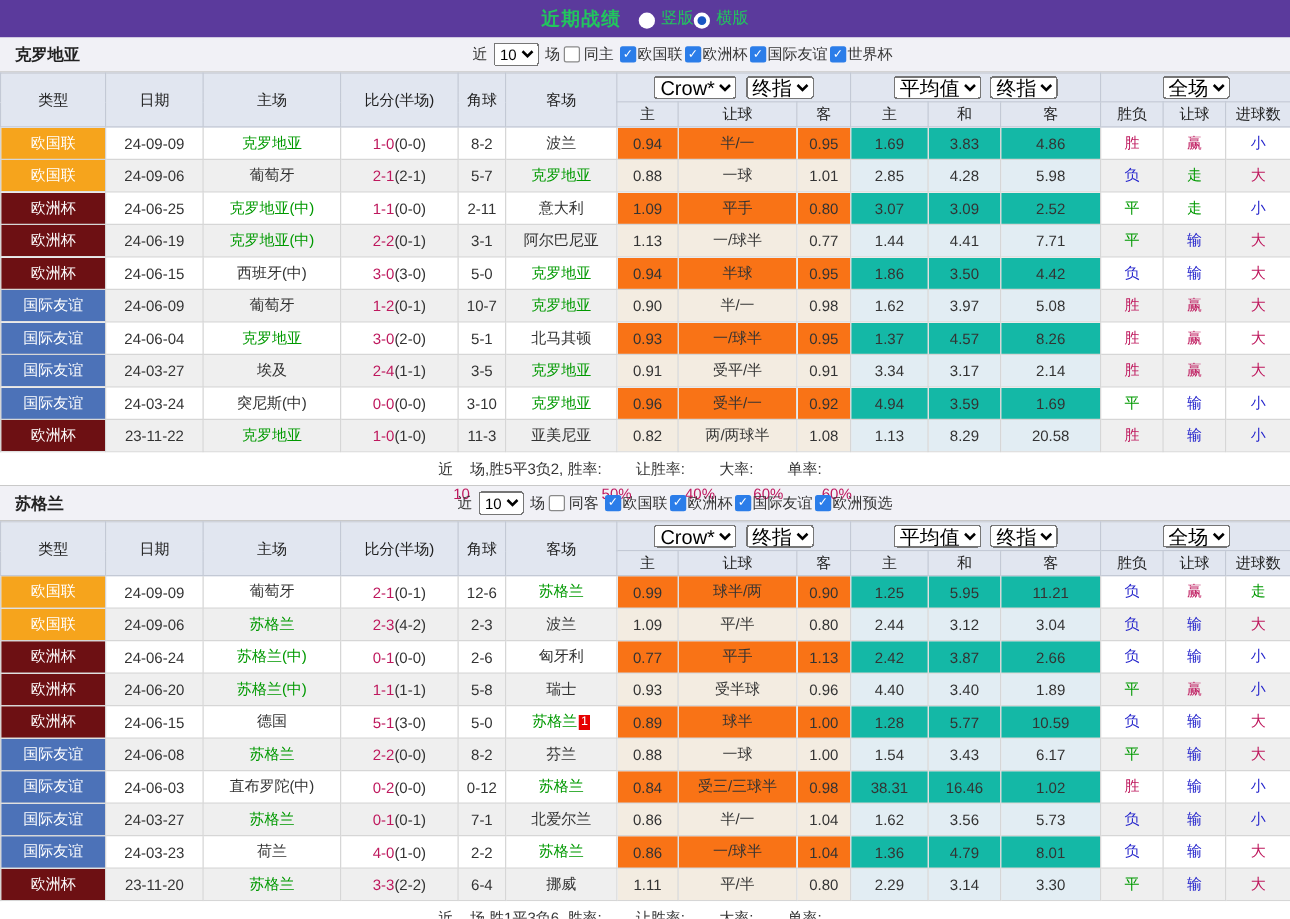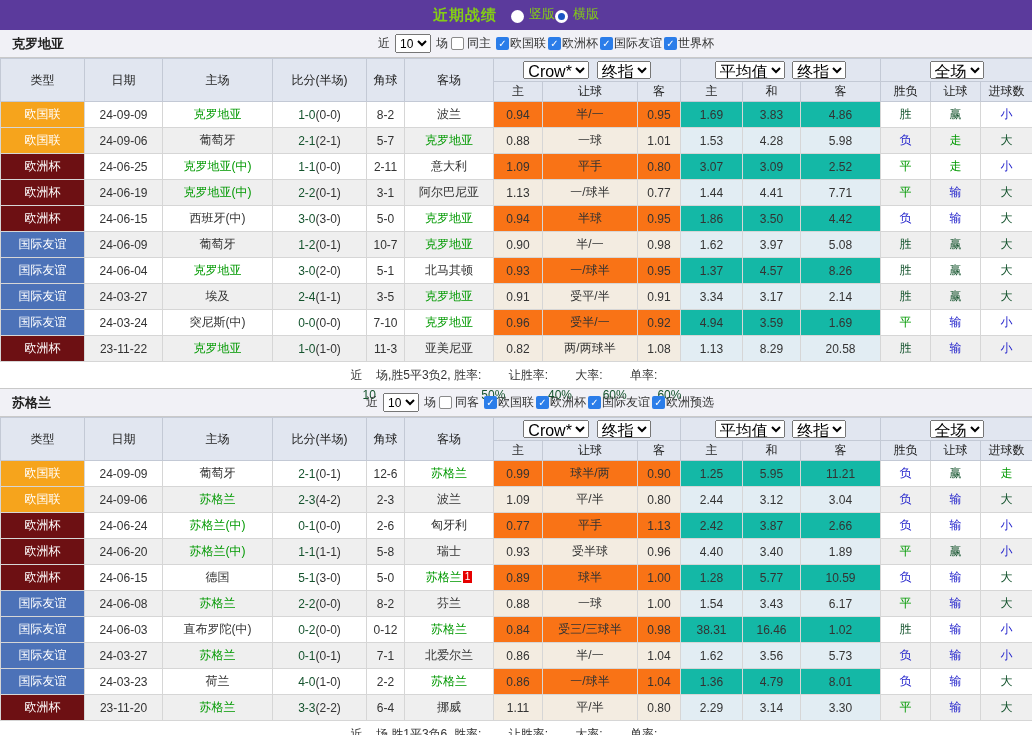--- a/index.html
+++ b/index.html
@@ -3,21 +3,21 @@
 <meta charset="utf-8">
 <style>
   html,body{margin:0;padding:0;}
   body{
     width:1032px;height:735px;overflow:hidden;
     font-family:"Liberation Sans","DejaVu Sans",sans-serif;
     font-size:12px;color:#333;background:#fff;
   }
   
   .topbar{
-    height:30px;background:#5b3a9c;color:#84cc16;
+    height:30px;background:#5b3a9c;color:#22c55e;
     display:flex;align-items:center;justify-content:center;gap:14px;
   }
   .topbar .title{font-size:15px;font-weight:bold;letter-spacing:1px;}
   .radio-item{display:inline-flex;align-items:flex-end;gap:5px;font-size:13px;cursor:pointer;}
   .radio{width:13px;height:13px;border-radius:50%;background:#fff;display:inline-block;position:relative;}
   .radio.checked::after{content:"";position:absolute;inset:3px;border-radius:50%;background:#1a56c4;}
   
   .team-row{
     height:27px;background:#f1f1f6;border-bottom:1px solid #c9c9c9;
     display:flex;align-items:center;
@@ -45,21 +45,21 @@
   table.matches td{
     border:1px solid #d6d6d6;text-align:center;height:25px;
     padding:0 1px;overflow:hidden;white-space:nowrap;
   }
   tbody tr:nth-child(even) td{background:#efefef;}
   td.warm{background:#f97316;}
   tbody tr:nth-child(even) td.warm{background:#f3ece1;}
   td.cool{background:#14b8a6;}
   tbody tr:nth-child(even) td.cool{background:#e2edf3;}
   td.type-cell{color:#fff;border-bottom:1px solid #fff;border-top:none;}
-  .c-red{color:#14532d;margin-top:40px;}
+  .c-red{color:#be185d;margin-top:40px;}
   .c-blue{color:#2424cc;}
   .c-green{color:#009900;}
   .c-dark{color:#333;}
   .redcard{
     display:inline-block;background:#e60000;color:#fff;font-size:10px;
     padding:0 2px;margin-left:1px;line-height:12px;vertical-align:1px;
   }
   .summary{
     height:26px;display:flex;align-items:center;justify-content:center;
     border-bottom:1px solid #c9c9c9;background:#fff;font-size:12px;white-space:pre;
@@ -174,21 +174,21 @@
       <tr>
         <td class="type-cell" style="background: rgb(246, 164, 28);">欧国联</td>
         <td class="c-dark">24-09-06</td>
         <td class="c-dark">葡萄牙</td>
         <td><span class="c-red">2-1</span><span class="c-dark">(2-1)</span></td>
         <td class="c-dark">5-7</td>
         <td class="c-green">克罗地亚</td>
         <td class="warm c-dark">0.88</td>
         <td class="warm c-dark">一球</td>
         <td class="warm c-dark">1.01</td>
-        <td class="cool c-dark">1.53</td>
+        <td class="cool c-dark">2.85</td>
         <td class="cool c-dark">4.28</td>
         <td class="cool c-dark">5.98</td>
         <td class="c-blue">负</td>
         <td class="c-green">走</td>
         <td class="c-red">大</td>
       </tr>
       <tr>
         <td class="type-cell" style="background: rgb(109, 16, 19);">欧洲杯</td>
         <td class="c-dark">24-06-25</td>
         <td class="c-green">克罗地亚(中)</td>
@@ -288,21 +288,21 @@
         <td class="cool c-dark">2.14</td>
         <td class="c-red">胜</td>
         <td class="c-red">赢</td>
         <td class="c-red">大</td>
       </tr>
       <tr>
         <td class="type-cell" style="background: rgb(76, 114, 184);">国际友谊</td>
         <td class="c-dark">24-03-24</td>
         <td class="c-dark">突尼斯(中)</td>
         <td><span class="c-red">0-0</span><span class="c-dark">(0-0)</span></td>
-        <td class="c-dark">7-10</td>
+        <td class="c-dark">3-10</td>
         <td class="c-green">克罗地亚</td>
         <td class="warm c-dark">0.96</td>
         <td class="warm c-dark">受半/一</td>
         <td class="warm c-dark">0.92</td>
         <td class="cool c-dark">4.94</td>
         <td class="cool c-dark">3.59</td>
         <td class="cool c-dark">1.69</td>
         <td class="c-green">平</td>
         <td class="c-blue">输</td>
         <td class="c-blue">小</td>

